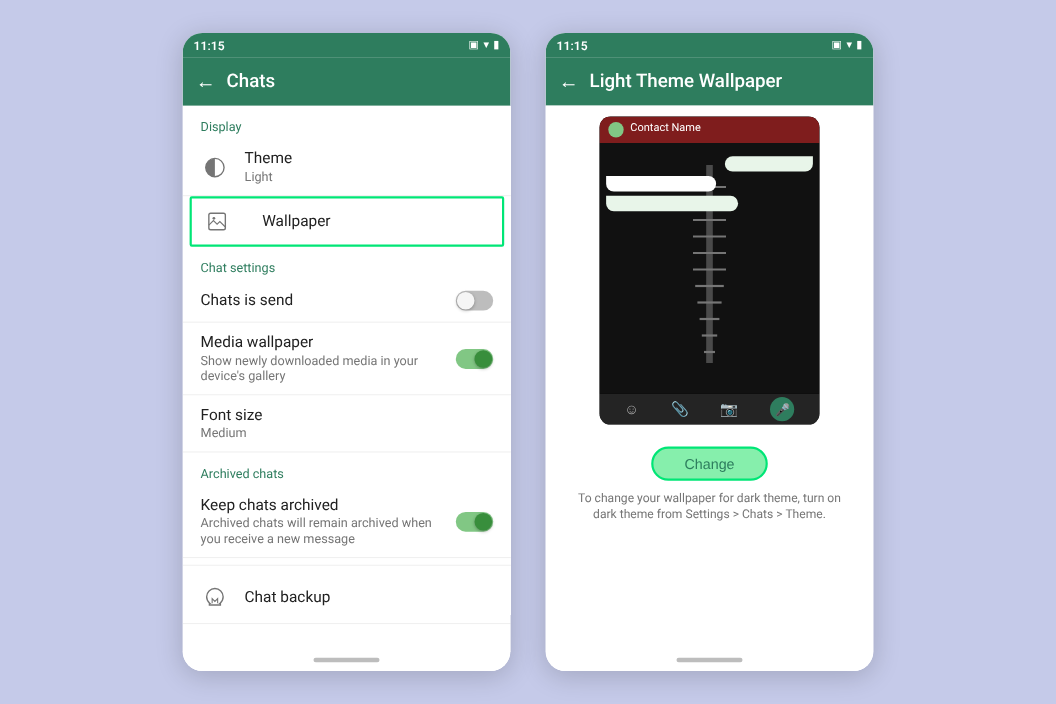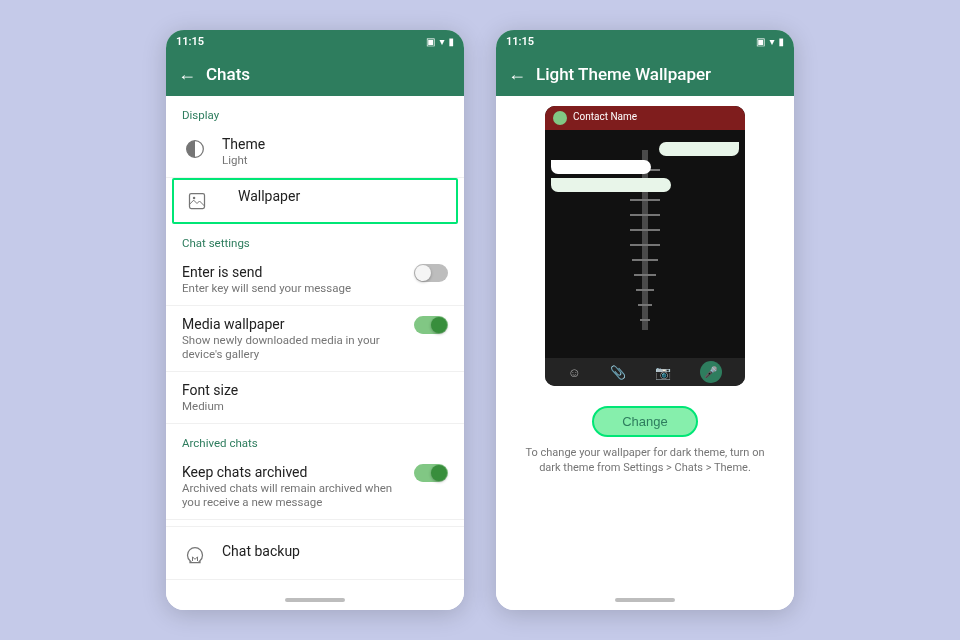--- a/index.html
+++ b/index.html
@@ -71,20 +71,21 @@
       background: #fff;
     }
     .section-label {
       font-size: 11.5px;
       color: #2e7d5e;
       font-weight: 400;
       padding: 12px 16px 4px 16px;
     }
     .setting-item {
       display: flex;
+      align-items: center;
       padding: 10px 16px;
       gap: 14px;
       border-bottom: 1px solid #f0f0f0;
       cursor: pointer;
     }
     .setting-item.highlighted {
       border: 2.5px solid #00e676;
       margin: 0 6px;
       border-radius: 2px;
       padding: 8px 10px;
@@ -317,22 +318,21 @@
       </div>
       <div class="setting-text">
         <div class="setting-title">Wallpaper</div>
       </div>
     </div>
 
     <div class="section-label">Chat settings</div>
 
     <div class="setting-item">
       <div class="setting-text">
-        <div class="setting-title">Enter is send</div>
-        <div class="setting-subtitle">Enter key will send your message</div>
+        <div class="setting-title">Chats is send</div>
       </div>
       <div class="toggle off">
           <div class="toggle-knob"></div>
         </div>
     </div>
 
     <div class="setting-item">
       <div class="setting-text">
         <div class="setting-title">Media wallpaper</div>
         <div class="setting-subtitle">Show newly downloaded media in your device's gallery</div>

